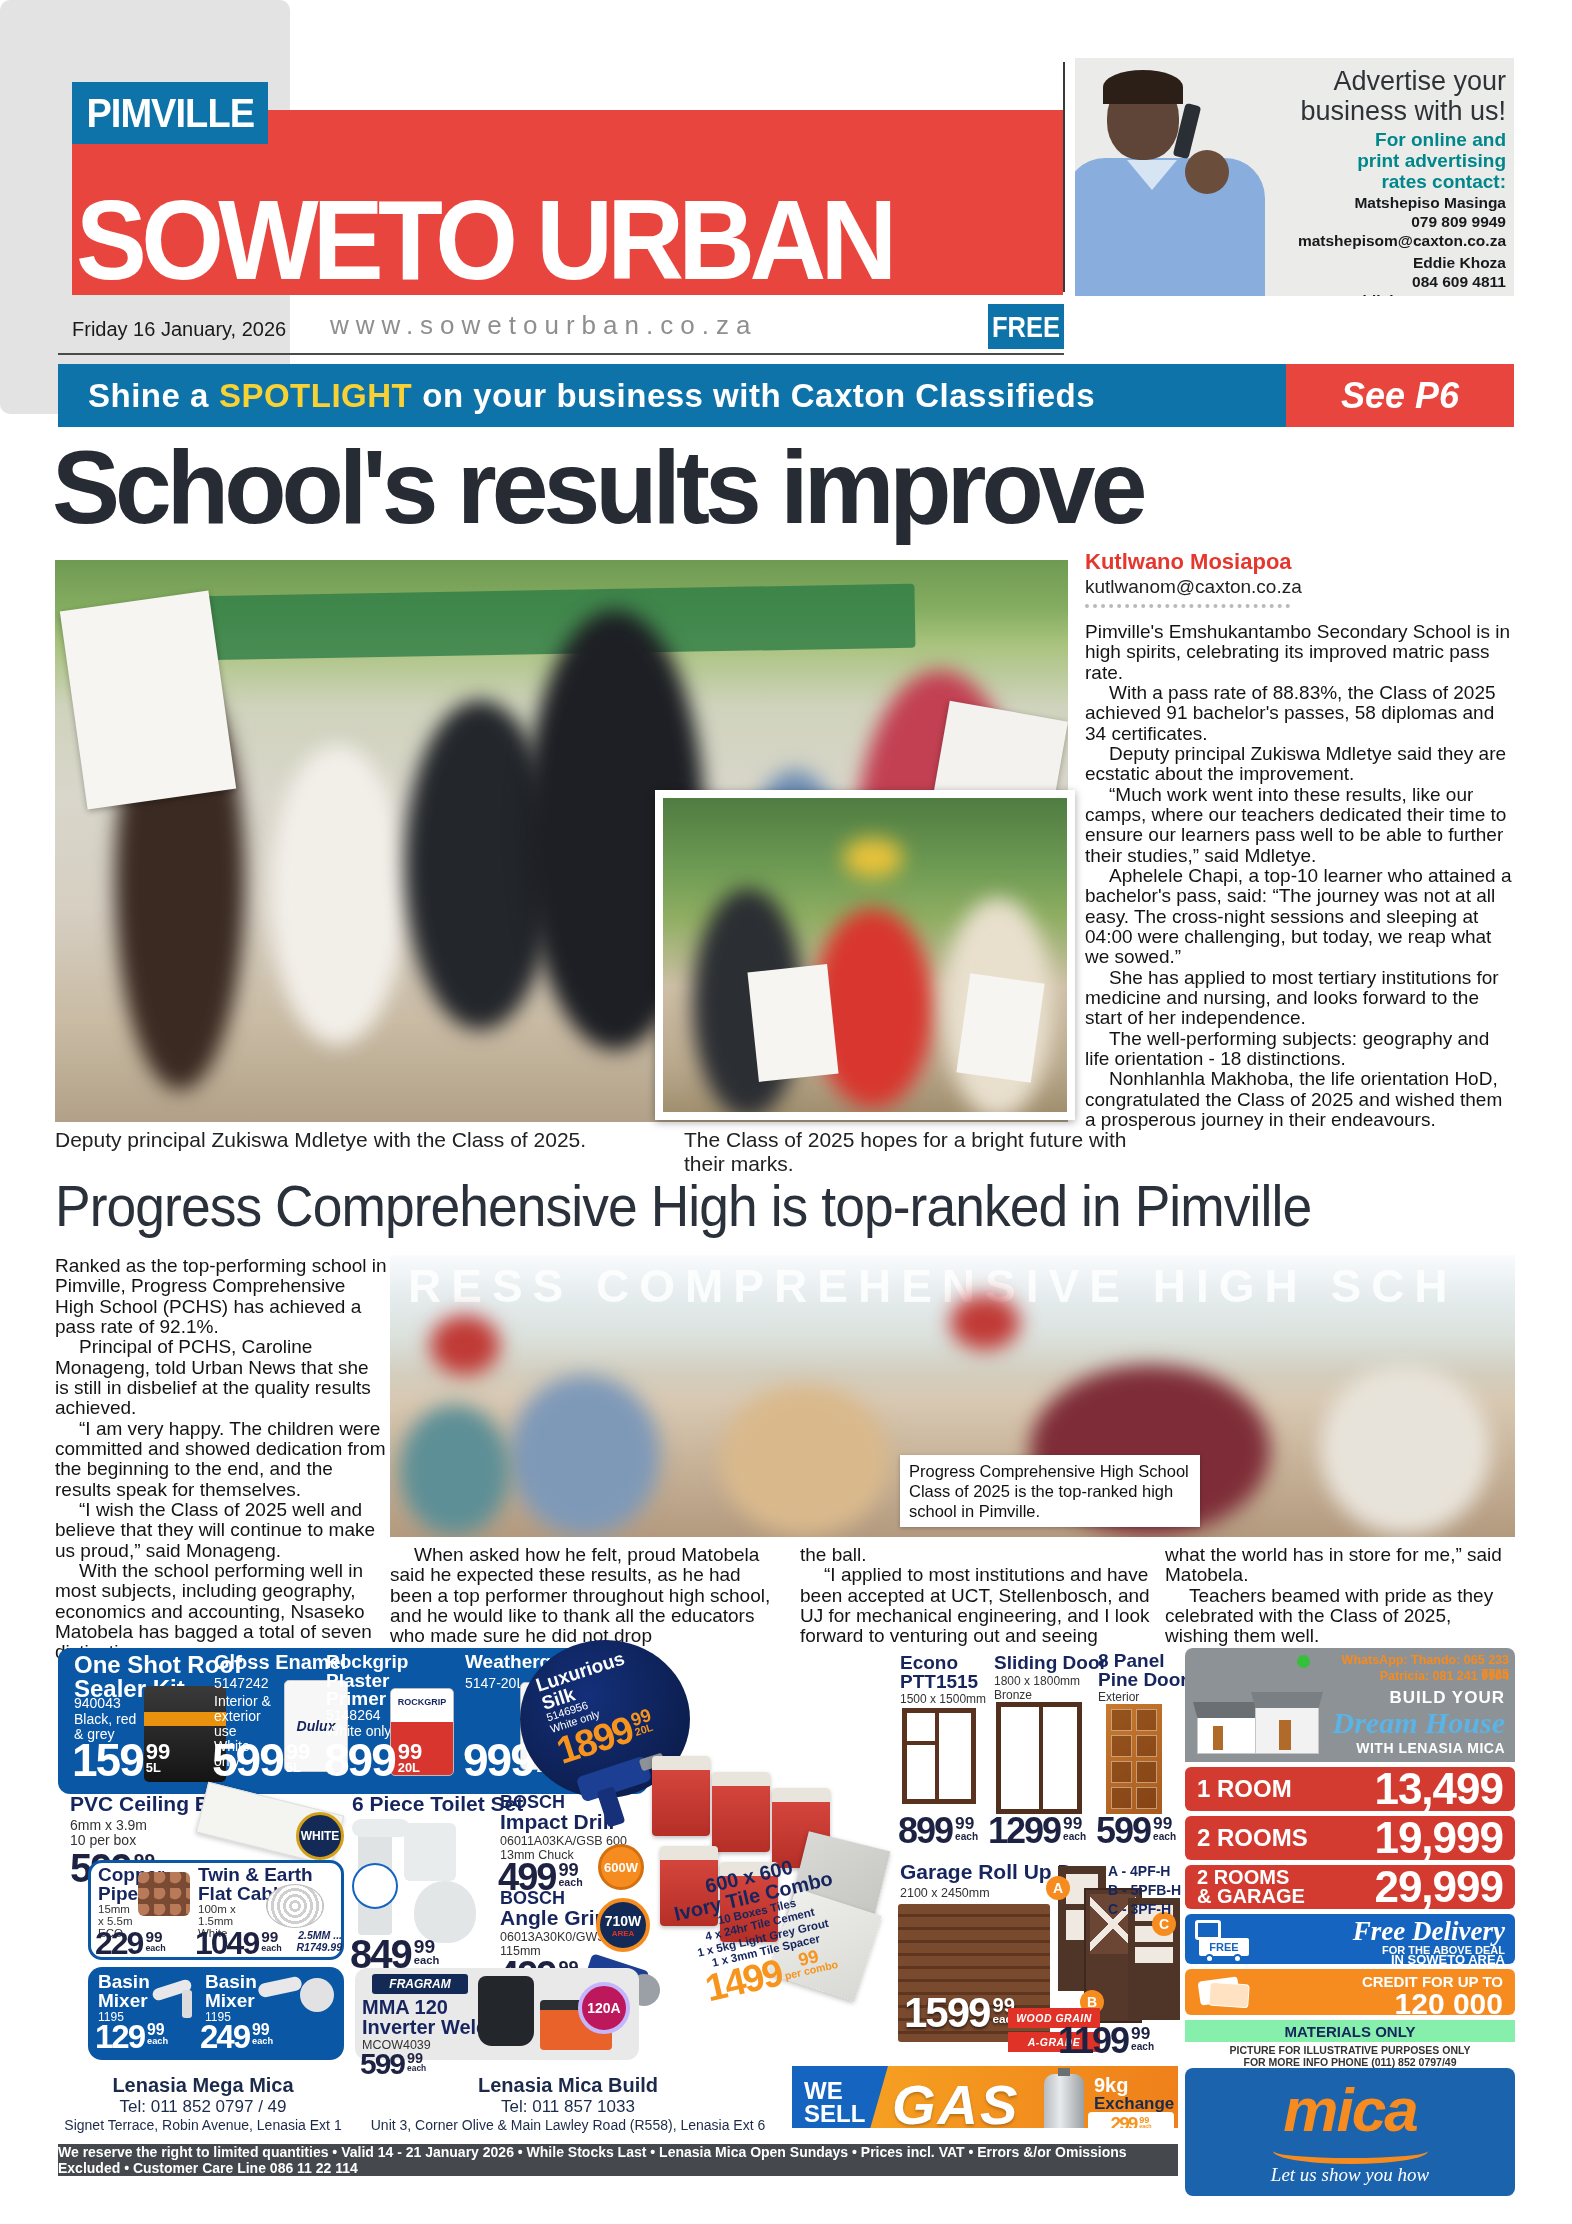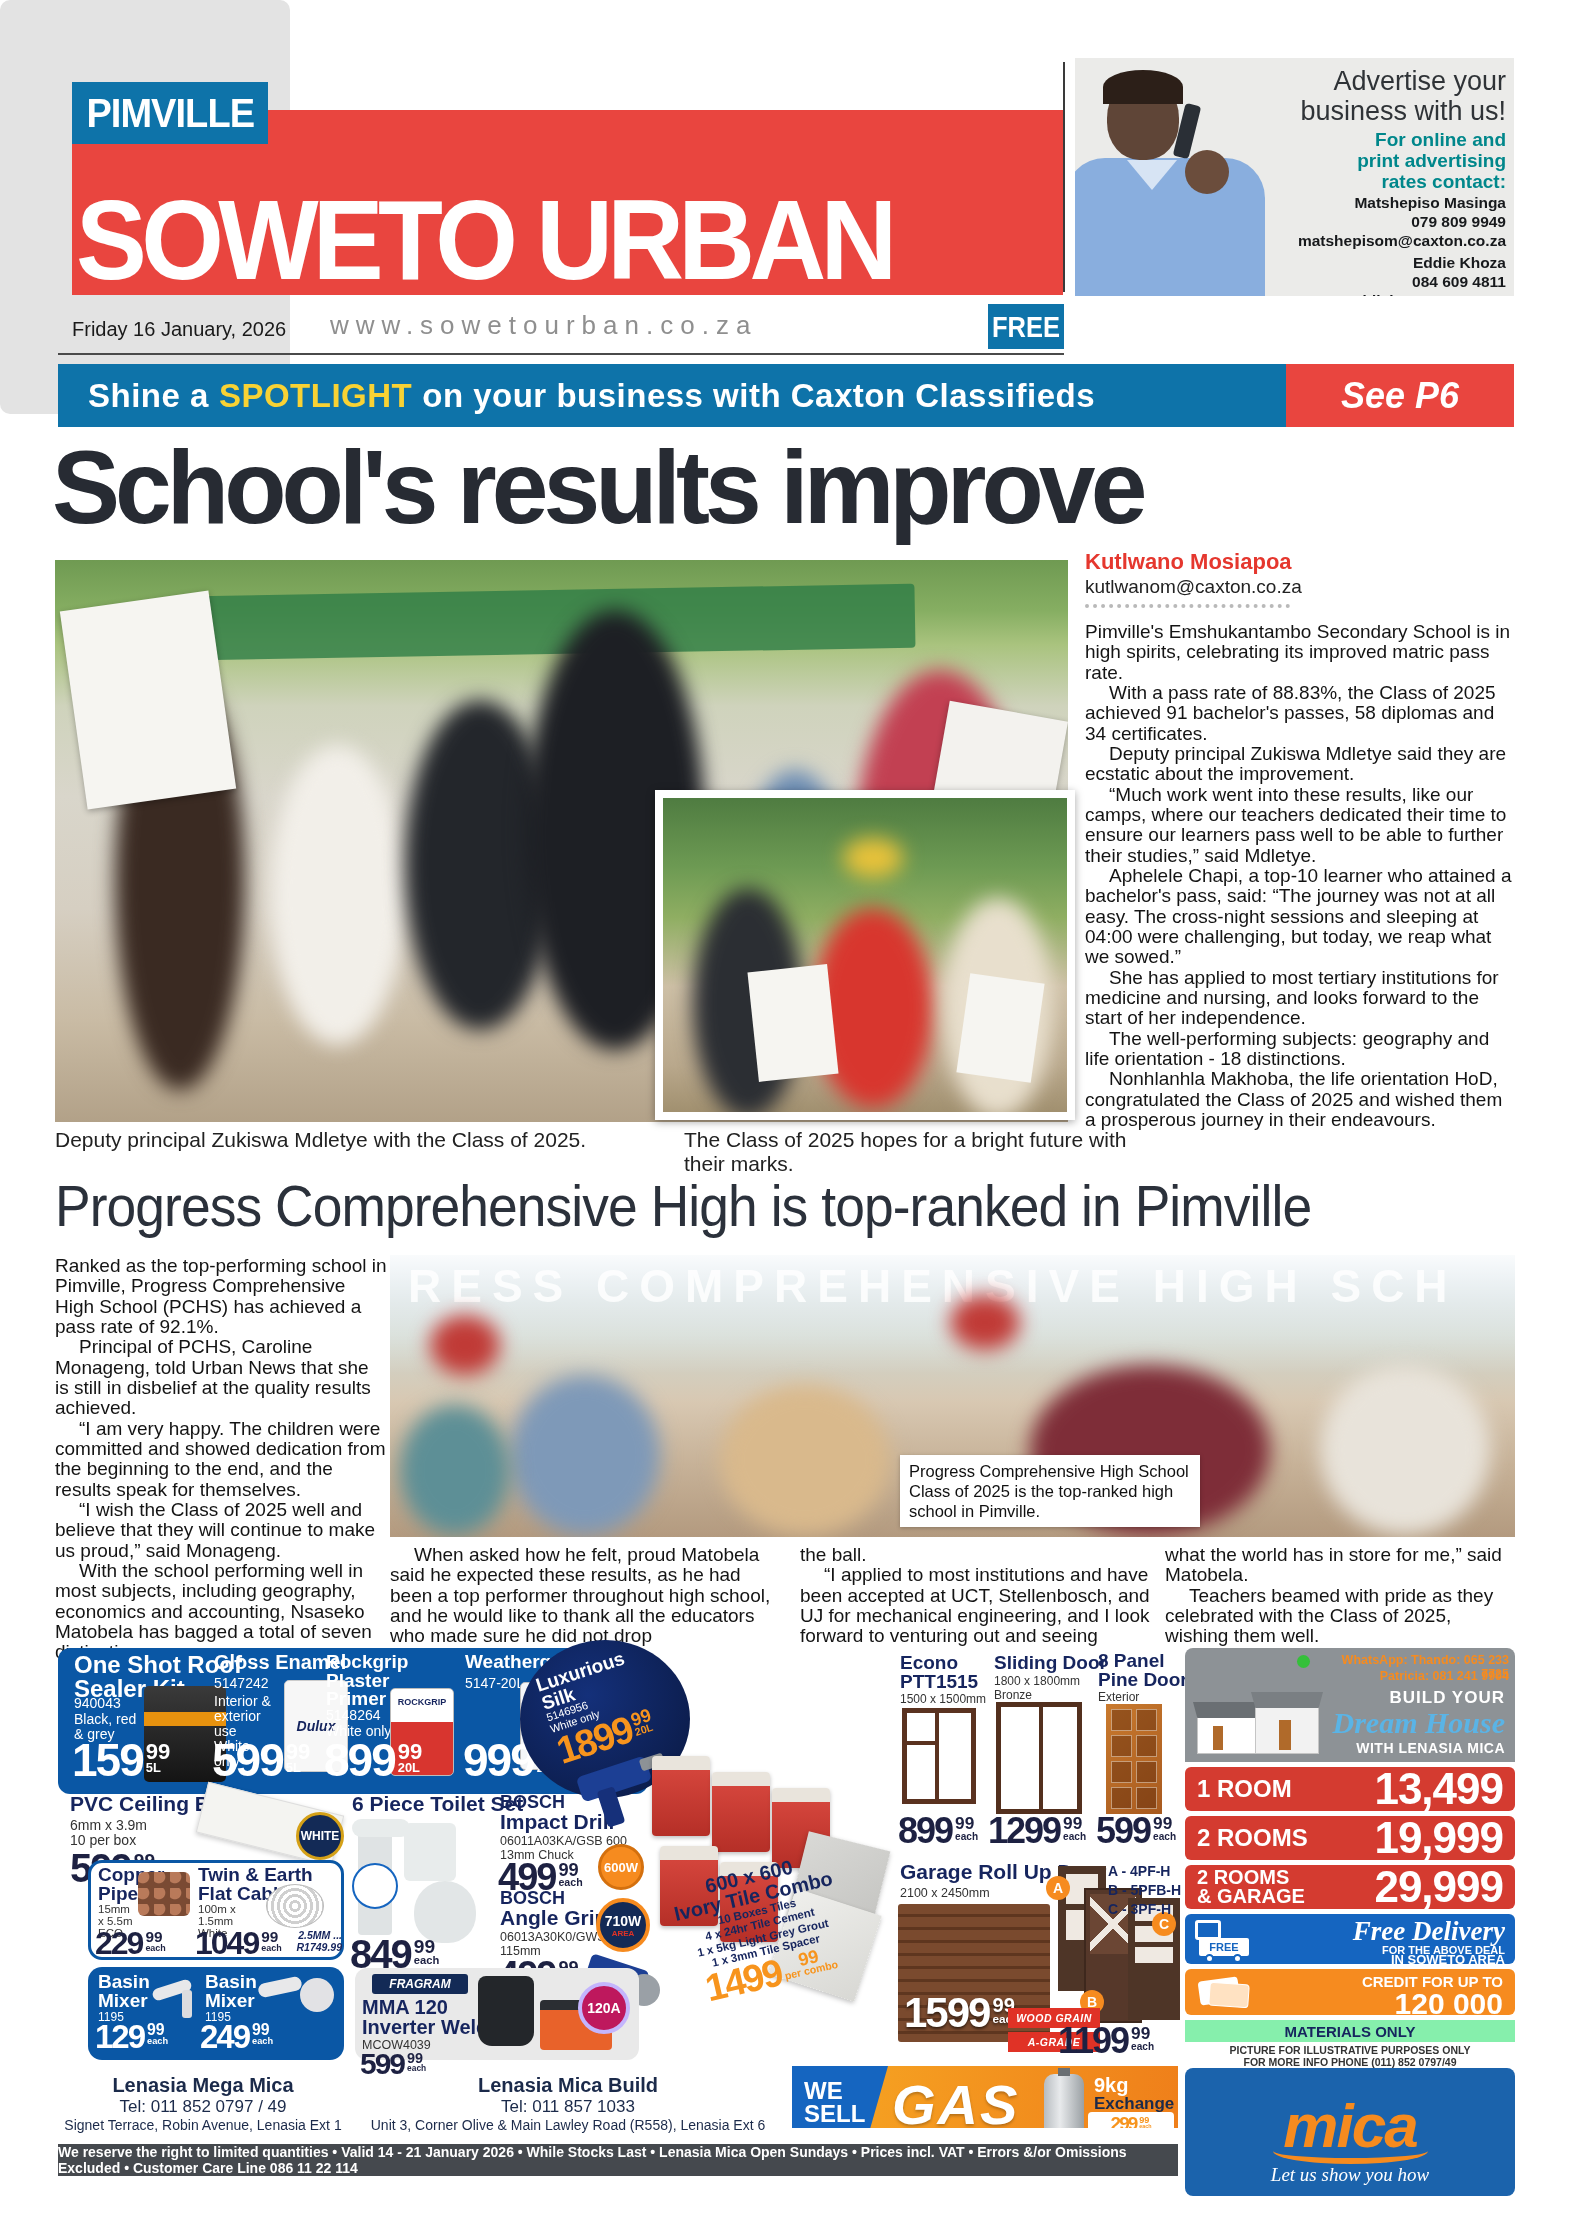--- a/index.html
+++ b/index.html
@@ -649,21 +649,21 @@
         <span class="main">299</span>
           <span class="side">
             <span class="cents">99</span>
             <span class="unit">each</span>
           </span>
       </div>
     </div>
   </div>
 
   <div class="abs" style="left:1185px;top:2068px;width:330px;height:128px;background:#1b63ac;border-radius:8px;overflow:hidden">
-    <div class="ctr" style="margin-top:22px">
+    <div class="ctr" style="margin-top:6px">
       <span class="x8 ital" style="font-size:62px;color:#f68b1f;letter-spacing:-2px">mica</span>
     </div>
     <div class="abs" style="left:88px;top:70px;width:155px;height:26px;border-bottom:6px solid #f68b1f;border-radius:50%"></div>
     <div class="ctr abs serif ital w" style="left:0;top:96px;width:330px;font-size:19px">Let us show you how</div>
   </div>
 
   <div class="abs terms-bar">
     <span>We reserve the right to limited quantities • Valid 14 - 21 January 2026 • While Stocks Last • Lenasia Mica Open Sundays • Prices incl. VAT • Errors &amp;/or Omissions Excluded • Customer Care Line 086 11 22 114</span>
   </div>
 

